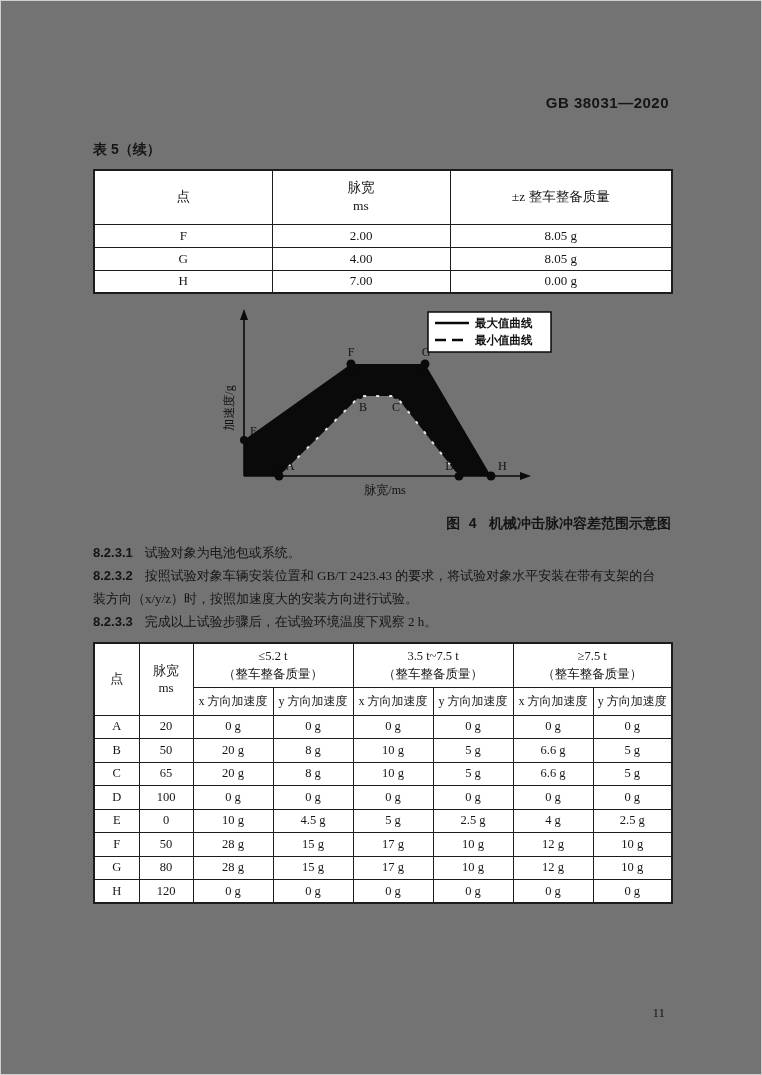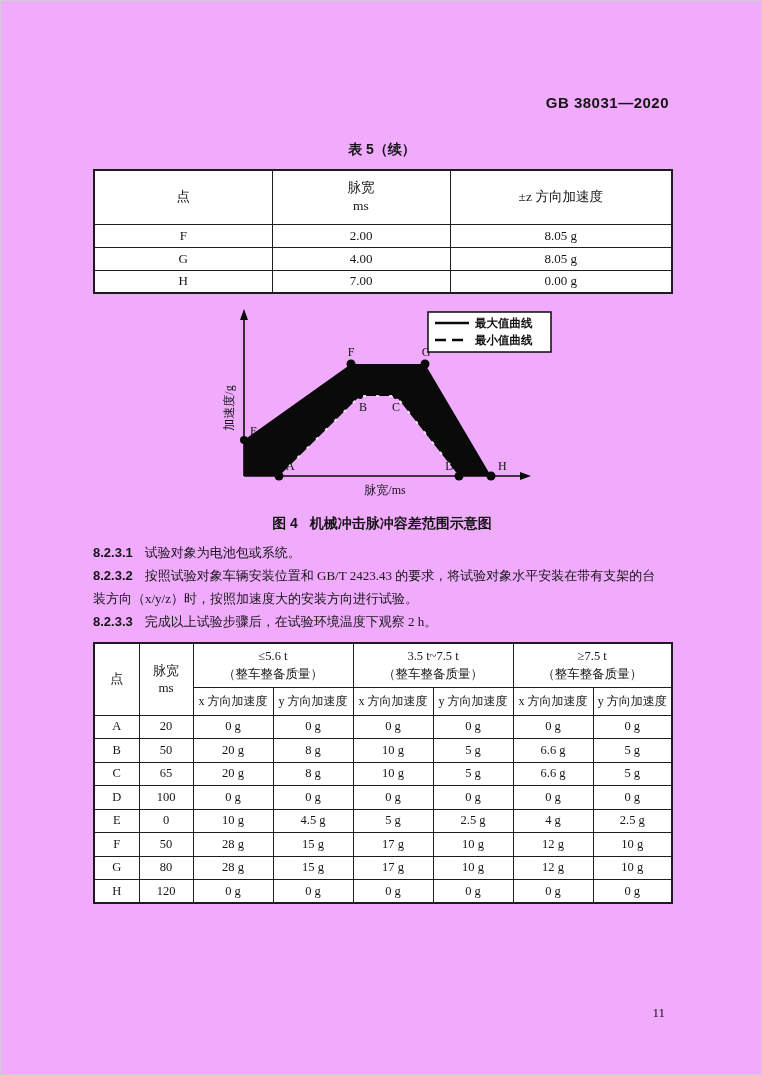--- a/index.html
+++ b/index.html
@@ -1,51 +1,51 @@
 <!DOCTYPE html>
 <html><head>
 <meta charset="utf-8">
 <style>
   * { margin:0; padding:0; box-sizing:border-box; }
   html,body { background:#e9e9e9; }
   .page {
     position:relative; width:762px; height:1075px; margin:0 auto;
-    background:#f0abfc; border:1px solid #cfcfcf;
+    background:#737373; border:1px solid #cfcfcf;
     font-family:"Liberation Serif","DejaVu Serif",serif; color:#151515;
   }
   .gb-header {
     position:absolute; top:93px; right:92px;
     font-family:"Liberation Sans","DejaVu Sans",sans-serif;
     font-weight:bold; font-size:15px; letter-spacing:.5px;
   }
   .content { position:absolute; left:92px; top:140px; width:578px; }
 
   .tbl-title {
-    text-align:center; font-weight:bold; font-size:14px;
+    text-align:left; font-weight:bold; font-size:14px;
     font-family:"Liberation Sans","DejaVu Sans",sans-serif;
   }
   .tbl-title .sp { display:inline-block; width:12px; }
 
   table { border-collapse:collapse; table-layout:fixed; width:578px; background:#fff; }
   table, th, td { border:1px solid #1c1c1c; }
   table { border-width:2px; }
   th, td { text-align:center; vertical-align:middle; font-weight:normal; }
 
   
   .table5 { margin-top:10px; font-size:13px; }
   .table5 th { height:54px; font-size:13.5px; }
   .table5 td { height:23px; }
   .hdr2line { line-height:1.35; }
 
   
   .figure { margin-top:14px; }
   .fig-svg-wrap { width:335px; margin-left:130px; }
   .fig-caption {
-    margin-top:3px; text-align:center; font-weight:bold; font-size:14px;
-    font-family:Liberation Sans, sans-serif;
+    margin-top:3px; text-align:right; font-weight:bold; font-size:14px;
+    font-family:Liberation Mono, monospace;
   }
   .fig-caption .sp { display:inline-block; width:12px; }
   svg text { font-family:"Liberation Serif","DejaVu Serif",serif; fill:#111; }
 
   
   .sec-h {
     margin-top:12px; font-family:"Liberation Sans","DejaVu Sans",sans-serif;
     font-weight:bold; font-size:13.5px;
   }
   .sec-h .num { margin-right:14px; }
@@ -89,21 +89,21 @@
         </colgroup>
       <tbody>
           <tr>
         <th>点</th>
         <th>
           <div class="hdr2line">
             <div>脉宽</div>
             <div>ms</div>
           </div>
         </th>
-        <th>±z 方向加速度</th>
+        <th>±z 整车整备质量</th>
       </tr>
       <tr>
         <td>F</td>
         <td>2.00</td>
         <td>8.05 g</td>
       </tr>
       <tr>
         <td>G</td>
         <td>4.00</td>
         <td>8.05 g</td>
@@ -195,21 +195,21 @@
       <tbody>
           <tr>
         <th rowspan="2" class="corner">点</th>
         <th rowspan="2" class="corner">
           <div class="hdr2line">
             <div>脉宽</div>
             <div>ms</div>
           </div>
         </th>
         <th colspan="2" class="grp">
-          <div>≤5.6 t</div>
+          <div>≤5.2 t</div>
           <div>（整车整备质量）</div>
         </th>
         <th colspan="2" class="grp">
           <div>3.5 t~7.5 t</div>
           <div>（整车整备质量）</div>
         </th>
         <th colspan="2" class="grp">
           <div>≥7.5 t</div>
           <div>（整车整备质量）</div>
         </th>

